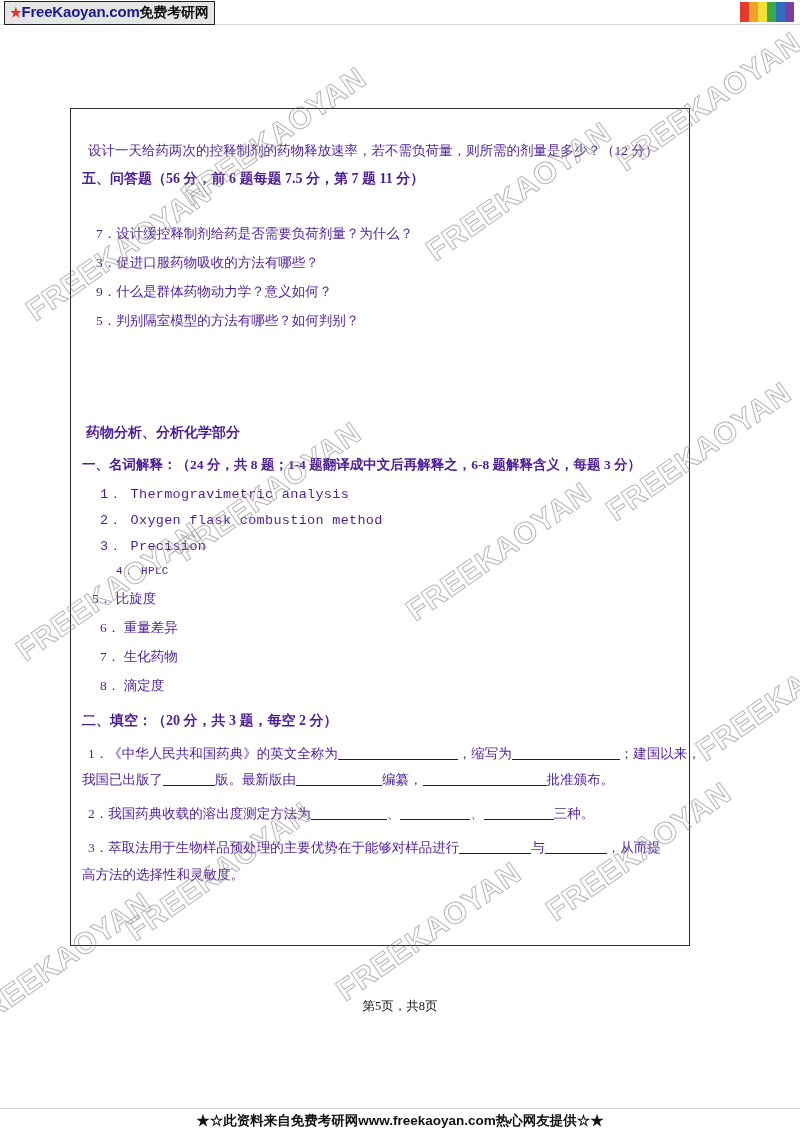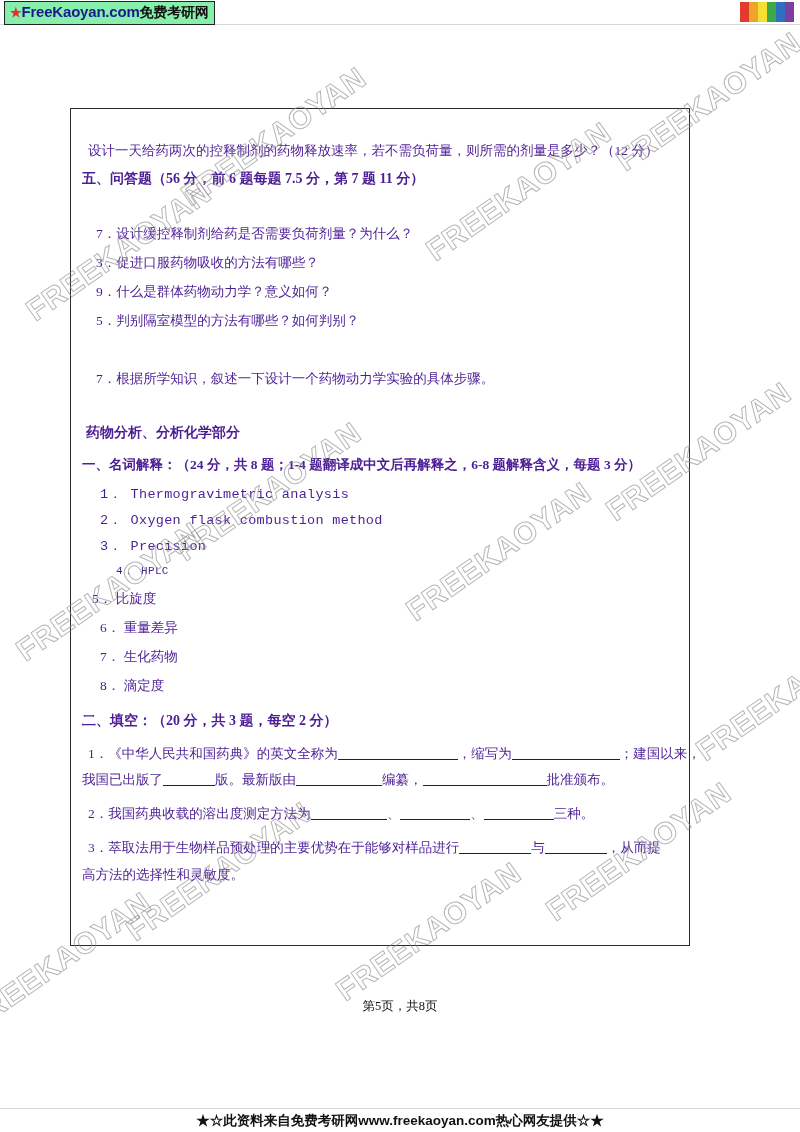--- a/index.html
+++ b/index.html
@@ -22,21 +22,21 @@
     top: 0; left: 0;
     width: 800px;
     height: 24px;
     border-bottom: 1px solid #d8d8d8;
   }
   .brand-box {
     position: absolute;
     left: 4px; top: 1px;
     border: 1px solid #222;
     padding: 1px 5px 2px 5px;
-    background: #86efac;
+    background: #e5e5e5;
     font-family: "Liberation Sans", sans-serif;
     font-size: 15px;
     font-weight: bold;
     white-space: nowrap;
     letter-spacing: -0.2px;
   }
   .brand-star { color: #e03030; font-size: 13px; }
   .brand-url  { color: #1a1a8c; }
   .brand-cn   { color: #111; font-size: 14px; }
 
@@ -164,21 +164,20 @@
 <div class="content">
 
   <div class="row zh" style="left:10px; top:28px; font-size:13.5px;">设计一天给药两次的控释制剂的药物释放速率，若不需负荷量，则所需的剂量是多少？（12 分）</div>
 
   <div class="row zh bold" style="left:4px; top:56px; font-size:14px;">五、问答题（56 分，前 6 题每题 7.5 分，第 7 题 11 分）</div>
 
   <div class="row zh" style="left:18px; top:111px;">7．设计缓控释制剂给药是否需要负荷剂量？为什么？</div>
   <div class="row zh" style="left:18px; top:140px;">3．促进口服药物吸收的方法有哪些？</div>
   <div class="row zh" style="left:18px; top:169px;">9．什么是群体药物动力学？意义如何？</div>
   <div class="row zh" style="left:18px; top:198px;">5．判别隔室模型的方法有哪些？如何判别？</div>
-  <div class="row zh" style="left:18px; top:256px;">7．根据所学知识，叙述一下设计一个药物动力学实验的具体步骤。</div>
 
   <div class="row zh bold" style="left:8px; top:310px; font-size:14px;">药物分析、分析化学部分</div>
 
   <div class="row zh bold" style="left:4px; top:342px; font-size:13.5px;">一、名词解释：（24 分，共 8 题；1-4 题翻译成中文后再解释之，6-8 题解释含义，每题 3 分）</div>
 
   <div class="row mono" style="left:22px; top:372px; font-size:13.5px;">1． Thermogravimetric analysis</div>
   <div class="row mono" style="left:22px; top:398px; font-size:13.5px;">2． Oxygen flask combustion method</div>
   <div class="row mono" style="left:22px; top:424px; font-size:13.5px;">3． Precision</div>
   <div class="row mono" style="left:38px; top:450px; font-size:11px;">4． HPLC</div>
   <div class="row zh" style="left:14px; top:476px;">5． 比旋度</div>

